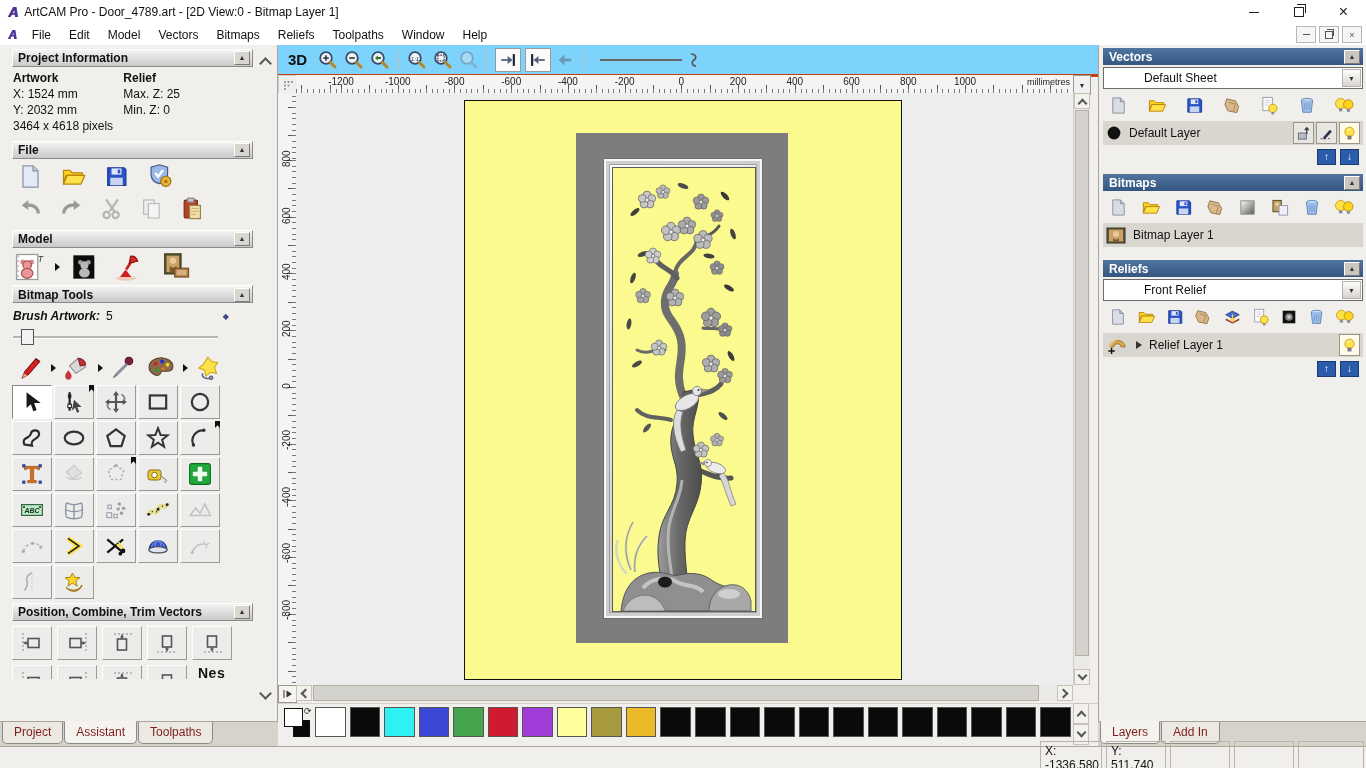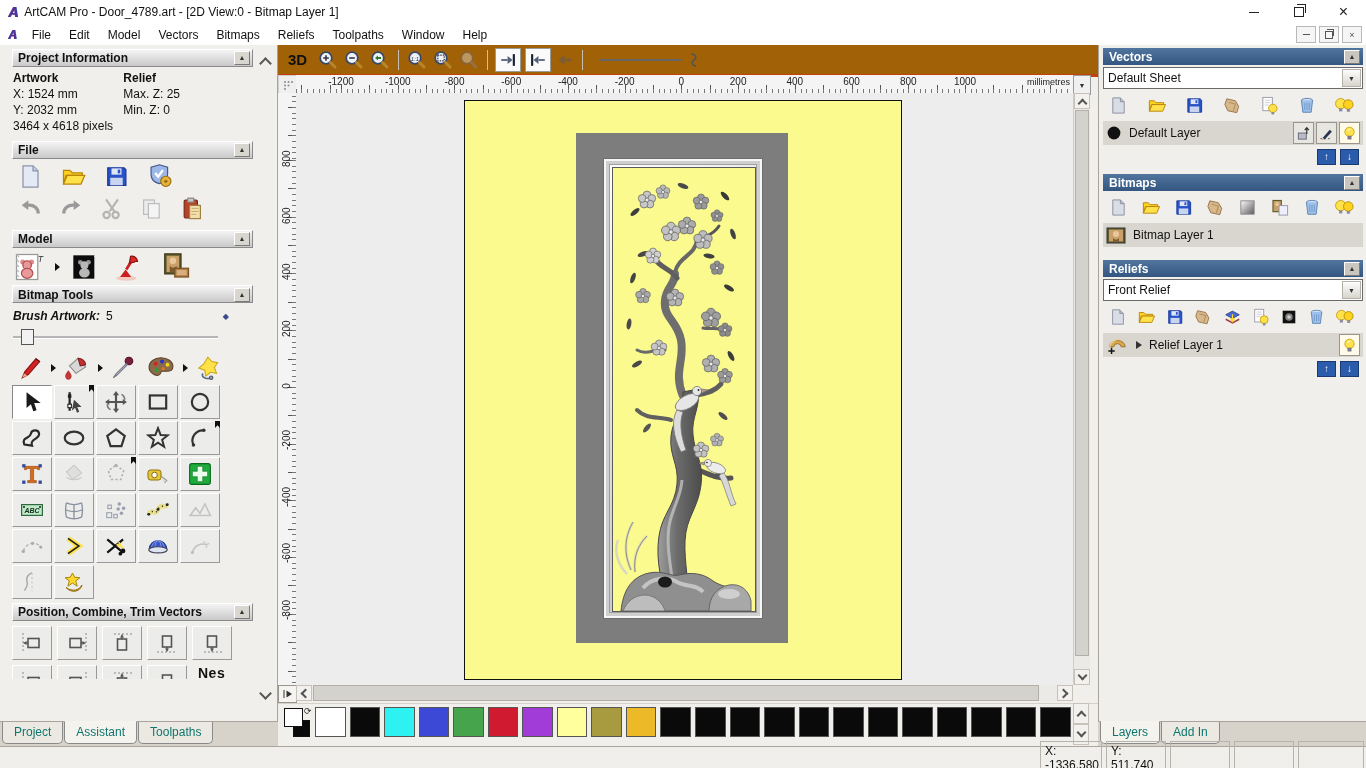--- a/index.html
+++ b/index.html
@@ -50,25 +50,25 @@
   .pbtn{width:38px;height:32px;background:#ececea;border:1px solid #fff;border-right-color:#999;border-bottom-color:#999;display:flex;align-items:center;justify-content:center;}
   .nes{font-weight:bold;font-size:14px;color:#111;letter-spacing:.5px;margin-left:6px;}
   .panel-chev{position:absolute;right:4px;width:16px;height:16px;display:flex;align-items:center;justify-content:center;}
   .chev{width:7px;height:7px;border-right:2px solid #555;border-bottom:2px solid #555;display:inline-block;}
   .chev.up{transform:rotate(-135deg);margin-top:4px;}
   .chev.down{transform:rotate(45deg);margin-bottom:4px;}
   .chev.left{transform:rotate(135deg);margin-left:3px;}
   .chev.right{transform:rotate(-45deg);margin-right:3px;}
   
   .tabstrip{position:absolute;bottom:0;height:24px;background:#d7d3ca;border-top:1px solid #a8a49c;display:flex;align-items:flex-start;padding-left:2px;}
-  .tab{background:#ece9e2;border:1px solid #8a8a8a;border-top:none;border-radius:0 0 5px 5px;padding:3px 11px 4px;margin-right:1px;font-size:12px;color:#0f766e;}
+  .tab{background:#ece9e2;border:1px solid #8a8a8a;border-top:none;border-radius:0 0 5px 5px;padding:3px 11px 4px;margin-right:1px;font-size:12px;color:#7f1d1d;}
   .tab.active{background:#f5f3ee;font-weight:normal;border-top:1px solid #f5f3ee;margin-top:-1px;}
   
   .center{position:absolute;left:278px;top:0;width:820px;height:701px;background:#f0efeb;}
-  .ctoolbar{position:absolute;left:0;top:0;width:820px;height:29px;display:flex;align-items:center;border-bottom:3px solid #c2410c;background:#a16207;}
+  .ctoolbar{position:absolute;left:0;top:0;width:820px;height:29px;display:flex;align-items:center;border-bottom:3px solid #c2410c;background:#7dd3fc;}
   .tsep{width:1px;height:20px;background:#c3bfb7;margin:0 5px;}
   .tbtn{display:flex;align-items:center;justify-content:center;margin:0 2px;}
   .tgl{border:1px solid #9a9a9a;background:#fafafa;width:24px;height:22px;}
   .b3d{font-weight:bold;font-size:15px;margin:0 8px 0 10px;}
   .rcorner{position:absolute;left:0;top:30px;width:18px;height:18px;background:#efefef;border:1px solid #cfcfcf;display:flex;align-items:center;justify-content:center;}
   .rulertop{position:absolute;left:18px;top:30px;width:777px;height:18px;background:#f4f4f4;border-bottom:1px solid #9a9a9a;
     background-image:
       repeating-linear-gradient(to right,#777 0 1px,transparent 1px 5.673px),
       repeating-linear-gradient(to right,#555 0 1px,transparent 1px 28.365px);
     background-size:auto 4px,auto 8px;background-position:45px 100%,45px 100%;background-repeat:repeat-x,repeat-x;}
@@ -98,21 +98,21 @@
   .swpair .pa{position:absolute;left:0;top:0;width:17px;height:17px;background:#fff;border:1px solid #111;}
   .swpair .pb{position:absolute;left:9px;top:12px;width:15px;height:15px;background:#0a0a0a;border:1px solid #111;}
   .swpair .swapg{position:absolute;left:20px;top:-2px;font-size:9px;color:#333;}
   #palette-row{position:absolute;left:37px;top:3px;width:756px;height:36px;display:flex;gap:4px;overflow:hidden;}
   .sw{width:31px;height:30px;border:1px solid #555;box-sizing:border-box;}
   .palscroll{position:absolute;left:795px;top:658px;width:16px;height:42px;display:flex;flex-direction:column;}
   
   .rightpanel{position:absolute;left:1098px;top:0;width:268px;height:677px;background:#f0efeb;border-left:1px solid #a8a49c;}
   .bluehdr{height:17px;margin:3px 4px 0 4px;background:linear-gradient(#50759f,#345680);display:flex;align-items:center;padding:0 3px 0 6px;color:#fff;font-weight:bold;font-size:12px;}
   .bluehdr .coll{background:#c9c6bf;}
-  .combo{height:20px;margin:2px 4px 0 4px;background:#fff;border:1px solid #6a6a6a;display:flex;align-items:center;position:relative;}
+  .combo{height:20px;margin:2px 4px 0 4px;background:#fff;border:1px solid #6a6a6a;display:flex;align-items:center;position:relative;padding-left:36px;}
   .combo .cval{padding-left:4px;font-size:12px;}
   .combo .cbtn{position:absolute;right:1px;top:1px;bottom:1px;width:17px;background:linear-gradient(#fdfdfd,#d8d5ce);border:1px solid #b5b1a9;display:flex;align-items:center;justify-content:center;font-size:7px;color:#333;}
   .ptools{display:flex;align-items:center;justify-content:space-between;margin:6px 12px 0 10px;height:20px;}
   .layerrow{height:24px;margin:6px 4px 0 4px;background:#d9d6cf;display:flex;align-items:center;padding:0 3px;}
   .layerrow .lname{margin-left:7px;font-size:12px;}
   .lbtn{width:19px;height:20px;background:#e8e6e0;border:1px solid #9a968e;display:flex;align-items:center;justify-content:center;margin-left:2px;}
   .lbtn.lit{background:#fffbe8;}
   .updown{display:flex;gap:4px;justify-content:flex-end;margin:4px 8px 0 0;}
   .udbtn{width:17px;height:14px;background:#2b5cab;color:#fff;font-size:10px;line-height:13px;text-align:center;border:1px solid #1a3a74;}
   .expander{width:0;height:0;border-left:6px solid #333;border-top:4px solid transparent;border-bottom:4px solid transparent;margin-left:8px;}

